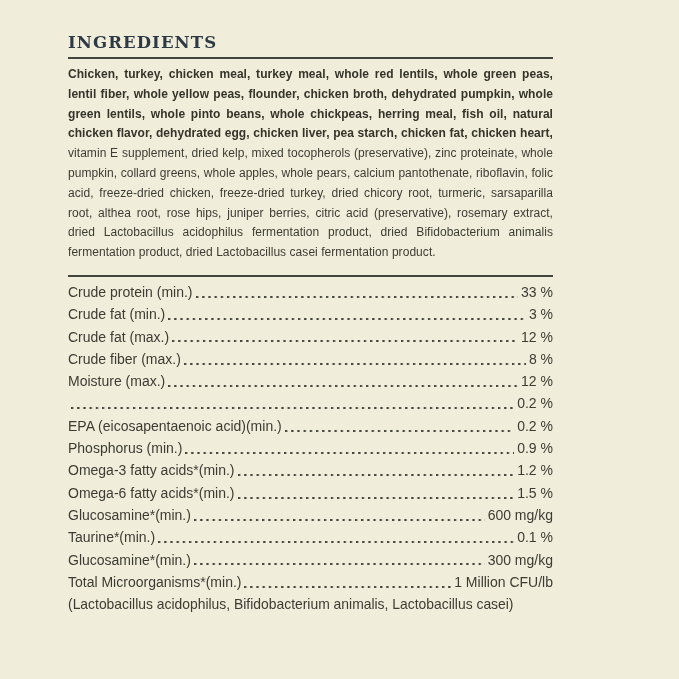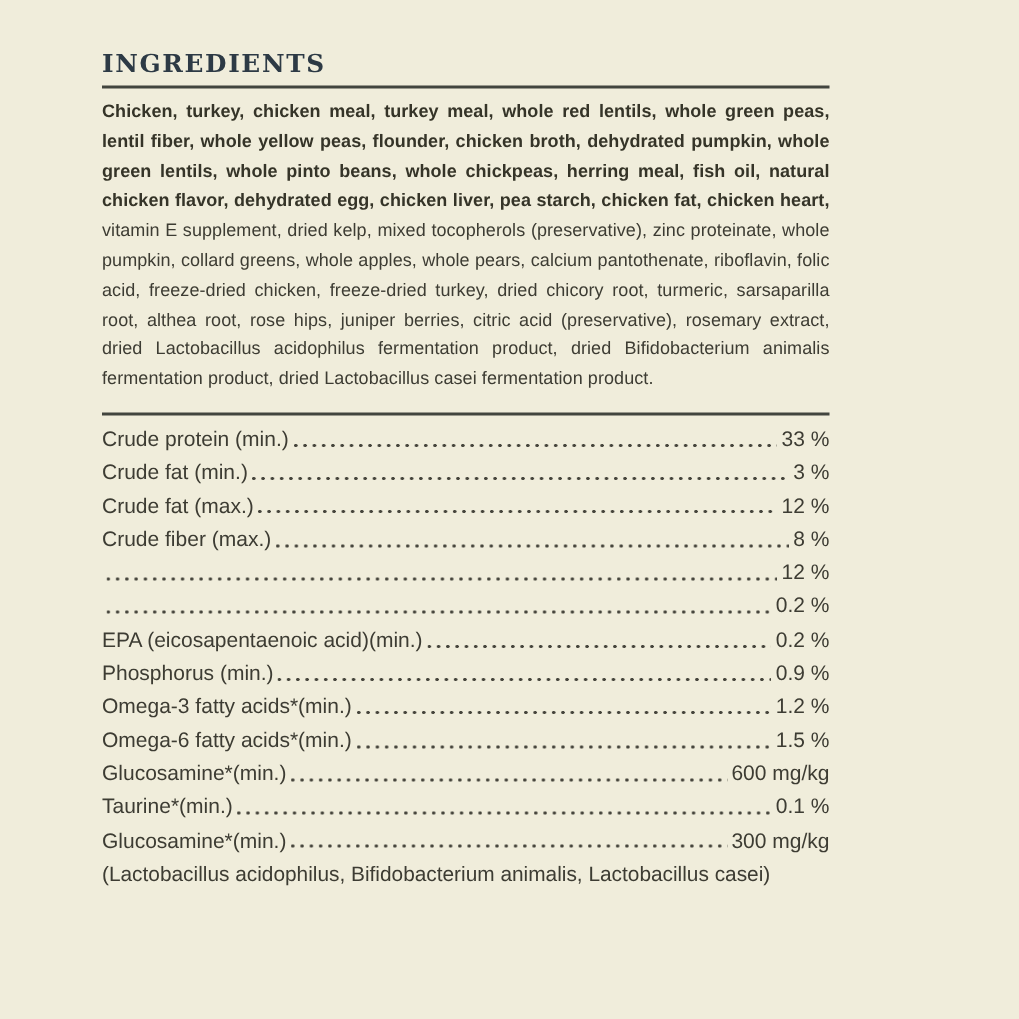--- a/index.html
+++ b/index.html
@@ -101,20 +101,21 @@
           <span class="lbl">Crude fat (max.)</span>
           <span class="leader"></span>
           <span class="val">12 %</span>
         </div>
         <div class="ga-row">
           <span class="lbl">Crude fiber (max.)</span>
           <span class="leader"></span>
           <span class="val">8 %</span>
         </div>
         <div class="ga-row">
+          <span class="lbl">Moisture (max.)</span>
           <span class="leader"></span>
           <span class="val">12 %</span>
         </div>
         <div class="ga-row">
           <span class="leader"></span>
           <span class="val">0.2 %</span>
         </div>
         <div class="ga-row">
           <span class="lbl">EPA (eicosapentaenoic acid)(min.)</span>
           <span class="leader"></span>
@@ -143,19 +144,24 @@
         <div class="ga-row">
           <span class="lbl">Taurine*(min.)</span>
           <span class="leader"></span>
           <span class="val">0.1 %</span>
         </div>
         <div class="ga-row">
           <span class="lbl">Glucosamine*(min.)</span>
           <span class="leader"></span>
           <span class="val">300 mg/kg</span>
         </div>
+        <div class="ga-row">
+          <span class="lbl">Total Microorganisms*(min.)</span>
+          <span class="leader"></span>
+          <span class="val">1 Million CFU/lb</span>
+        </div>
       </div>
 
     <p class="note">(Lactobacillus acidophilus, Bifidobacterium animalis, Lactobacillus casei)</p>
 
   </section>
 
 </div>
 
 </body></html>

